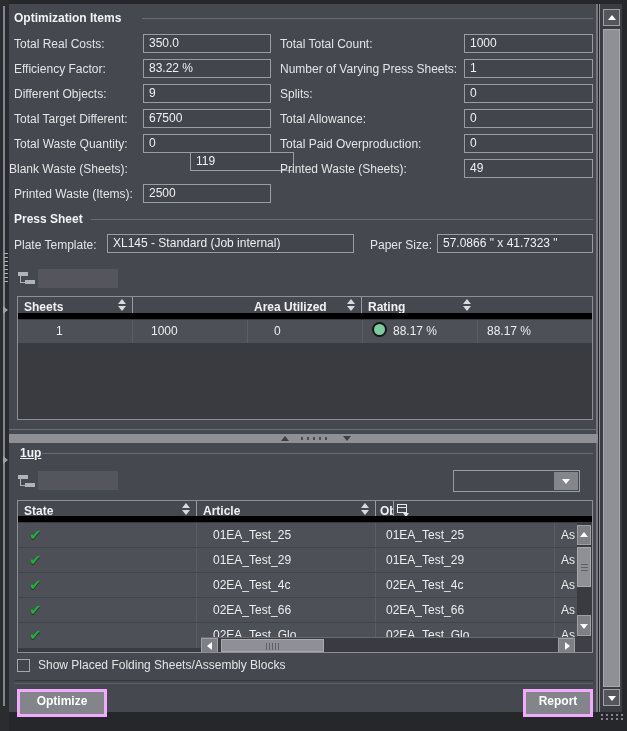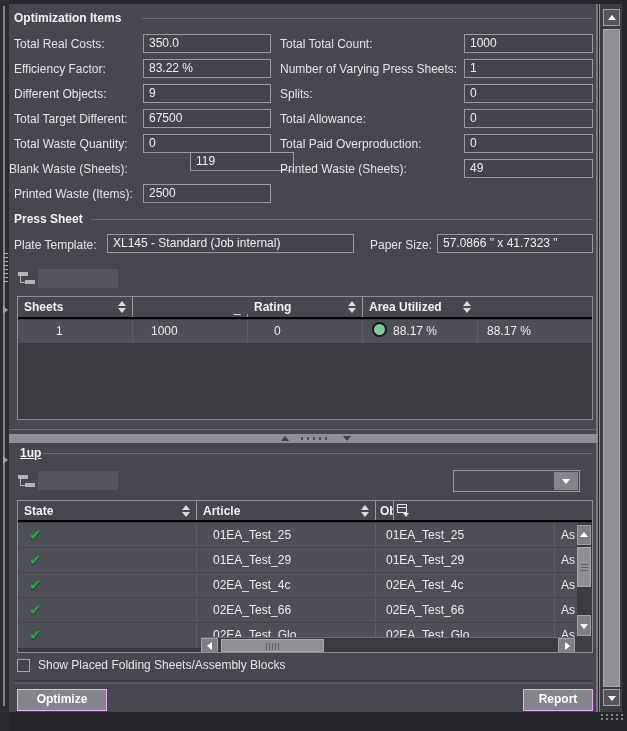--- a/index.html
+++ b/index.html
@@ -30,21 +30,21 @@
   
   .treeicon{position:absolute;width:17px;height:15px;
     background:linear-gradient(#b2b3b7,#b2b3b7) 0px 1px no-repeat,
                linear-gradient(#b2b3b7,#b2b3b7) 7px 9px no-repeat;
     background-size:10px 4px,10px 4px;}
   .treeicon::before{content:"";position:absolute;left:2px;top:5px;width:5px;height:6px;
     border-left:1px solid #b2b3b7;border-bottom:1px solid #b2b3b7;}
   .filterbox{position:absolute;width:80px;height:19px;background:#55565d;}
   
   .tbl{position:absolute;background:#3a3b41;border:1px solid #8e8f94;box-sizing:border-box;overflow:hidden;}
-  .thead{position:absolute;left:0;top:0;display:flex;background:#46484f;border-bottom:2px solid #000000;box-sizing:border-box;}
+  .thead{position:absolute;left:0;top:0;display:flex;background:#46484f;border-bottom:6px solid #000000;box-sizing:border-box;}
   .th{position:relative;font-weight:bold;color:#f0f1f2;box-sizing:border-box;
       border-right:1px solid #9a9b9f;padding-left:6px;overflow:hidden;white-space:nowrap;}
   .th:last-child{border-right:none;}
   .sort{position:absolute;right:5px;top:50%;margin-top:-6px;width:9px;height:12px;}
   .sort::before{content:"";position:absolute;top:0;left:0;width:0;height:0;
     border-left:4px solid transparent;border-right:4px solid transparent;border-bottom:5px solid #d9dadd;}
   .sort::after{content:"";position:absolute;bottom:0;left:0;width:0;height:0;
     border-left:4px solid transparent;border-right:4px solid transparent;border-top:5px solid #d9dadd;}
   .trow{position:absolute;display:flex;background:#4e5057;box-sizing:border-box;}
   .td{box-sizing:border-box;border-right:1px solid #5d5e64;white-space:nowrap;overflow:hidden;color:#eceded;}
@@ -84,22 +84,22 @@
   .thumb.hgrip::before{content:"";position:absolute;top:3px;left:50%;margin-left:-7px;width:14px;height:7px;
     background:repeating-linear-gradient(90deg,#5f6065 0 1px,transparent 1px 3px);}
   
   .opticon{position:relative;}
   .opticon::before{content:"";position:absolute;left:3px;top:3px;width:8px;height:7px;
     border:1px solid #e6e7e9;
     background:linear-gradient(#e6e7e9,#e6e7e9) 0 2px/8px 1px no-repeat;}
   .opticon::after{content:"";position:absolute;left:9px;top:12px;width:0;height:0;
     border-left:3px solid transparent;border-right:3px solid transparent;border-top:4px solid #e6e7e9;}
   
-  .pushbtn{position:absolute;box-sizing:border-box;background:#84858b;border:1px solid #f0abfc;
-    color:#ffffff;font-weight:bold;text-align:center;line-height:18px;height:22px;}
+  .pushbtn{position:absolute;box-sizing:border-box;background:#84858b;border:3px solid #f0abfc;
+    color:#ffffff;font-weight:bold;text-align:center;line-height:18px;height:28px;}
   
   .cbox{position:absolute;width:13px;height:13px;box-sizing:border-box;background:#43454c;border:1px solid #a6a7ac;}
   .divider{position:absolute;height:2px;border-top:1px solid #36373c;border-bottom:1px solid #5f6066;box-sizing:content-box;}
   
   #vscroll{left:599px;top:4px;width:23px;height:708px;background:#3c3d42;border-left:1px solid #8e8f94;box-sizing:border-box;}
   .grip{position:absolute;left:601px;top:714px;width:24px;height:8px;}
   .grip::before,.grip::after{content:"";position:absolute;left:0;width:100%;height:2px;
     background:repeating-linear-gradient(90deg,#85868c 0 2px,transparent 2px 5px);}
   .grip::before{top:0;} .grip::after{top:4px;}
 </style>
@@ -153,22 +153,22 @@
 <div class="lbl" style="left:370px;top:238px;">Paper Size:</div>
 <div class="field" style="left:437px;top:234px;width:156px;">57.0866 " x 41.7323 "</div>
 
 <div class="treeicon" style="left:18px;top:271px;"></div>
 <div class="filterbox" style="left:38px;top:269px;"></div>
 
 <div class="tbl" style="left:17px;top:296px;width:576px;height:124px;">
   <div class="thead" style="width:574px;height:22px;">
     <div class="th" style="width:115px;line-height:21px;"><span>Sheets</span><span class="sort"></span></div>
     <div class="th" style="width:115px;line-height:21px;margin-top:17px;"><span>Allowance</span><span class="sort"></span></div>
+    <div class="th" style="width:114px;line-height:21px;"><span>Area Utilized</span><span class="sort"></span></div>
     <div class="th" style="width:115px;line-height:21px;"><span>Rating</span><span class="sort"></span></div>
-    <div class="th" style="width:114px;line-height:21px;"><span>Area Utilized</span><span class="sort"></span></div>
   </div>
   <div class="trow" style="left:0;top:23px;width:574px;height:23px;line-height:23px;">
     <div class="td" style="width:115px;padding-left:38px;">1</div>
     <div class="td" style="width:115px;padding-left:18px;">1000</div>
     <div class="td" style="width:115px;padding-left:26px;">0</div>
     <div class="td" style="width:115px;padding-left:9px;"><span class="dot"></span><span>88.17 %</span></div>
     <div class="td" style="width:114px;padding-left:9px;">88.17 %</div>
   </div>
 </div>
 

